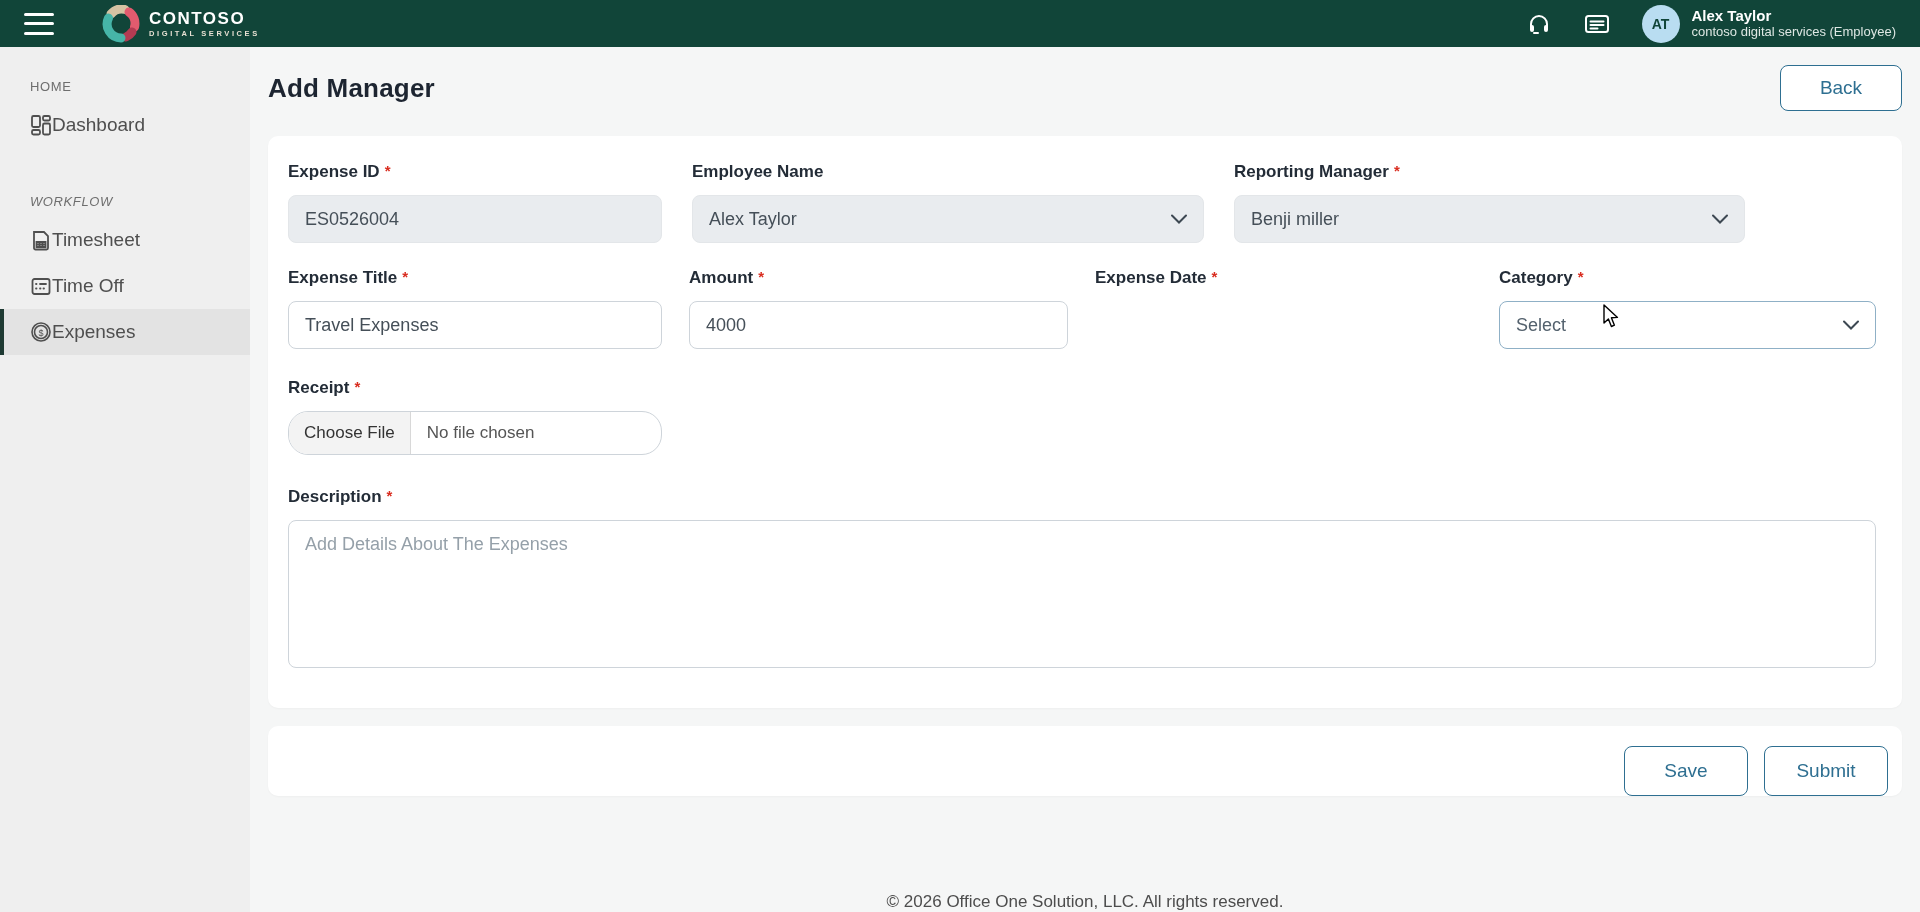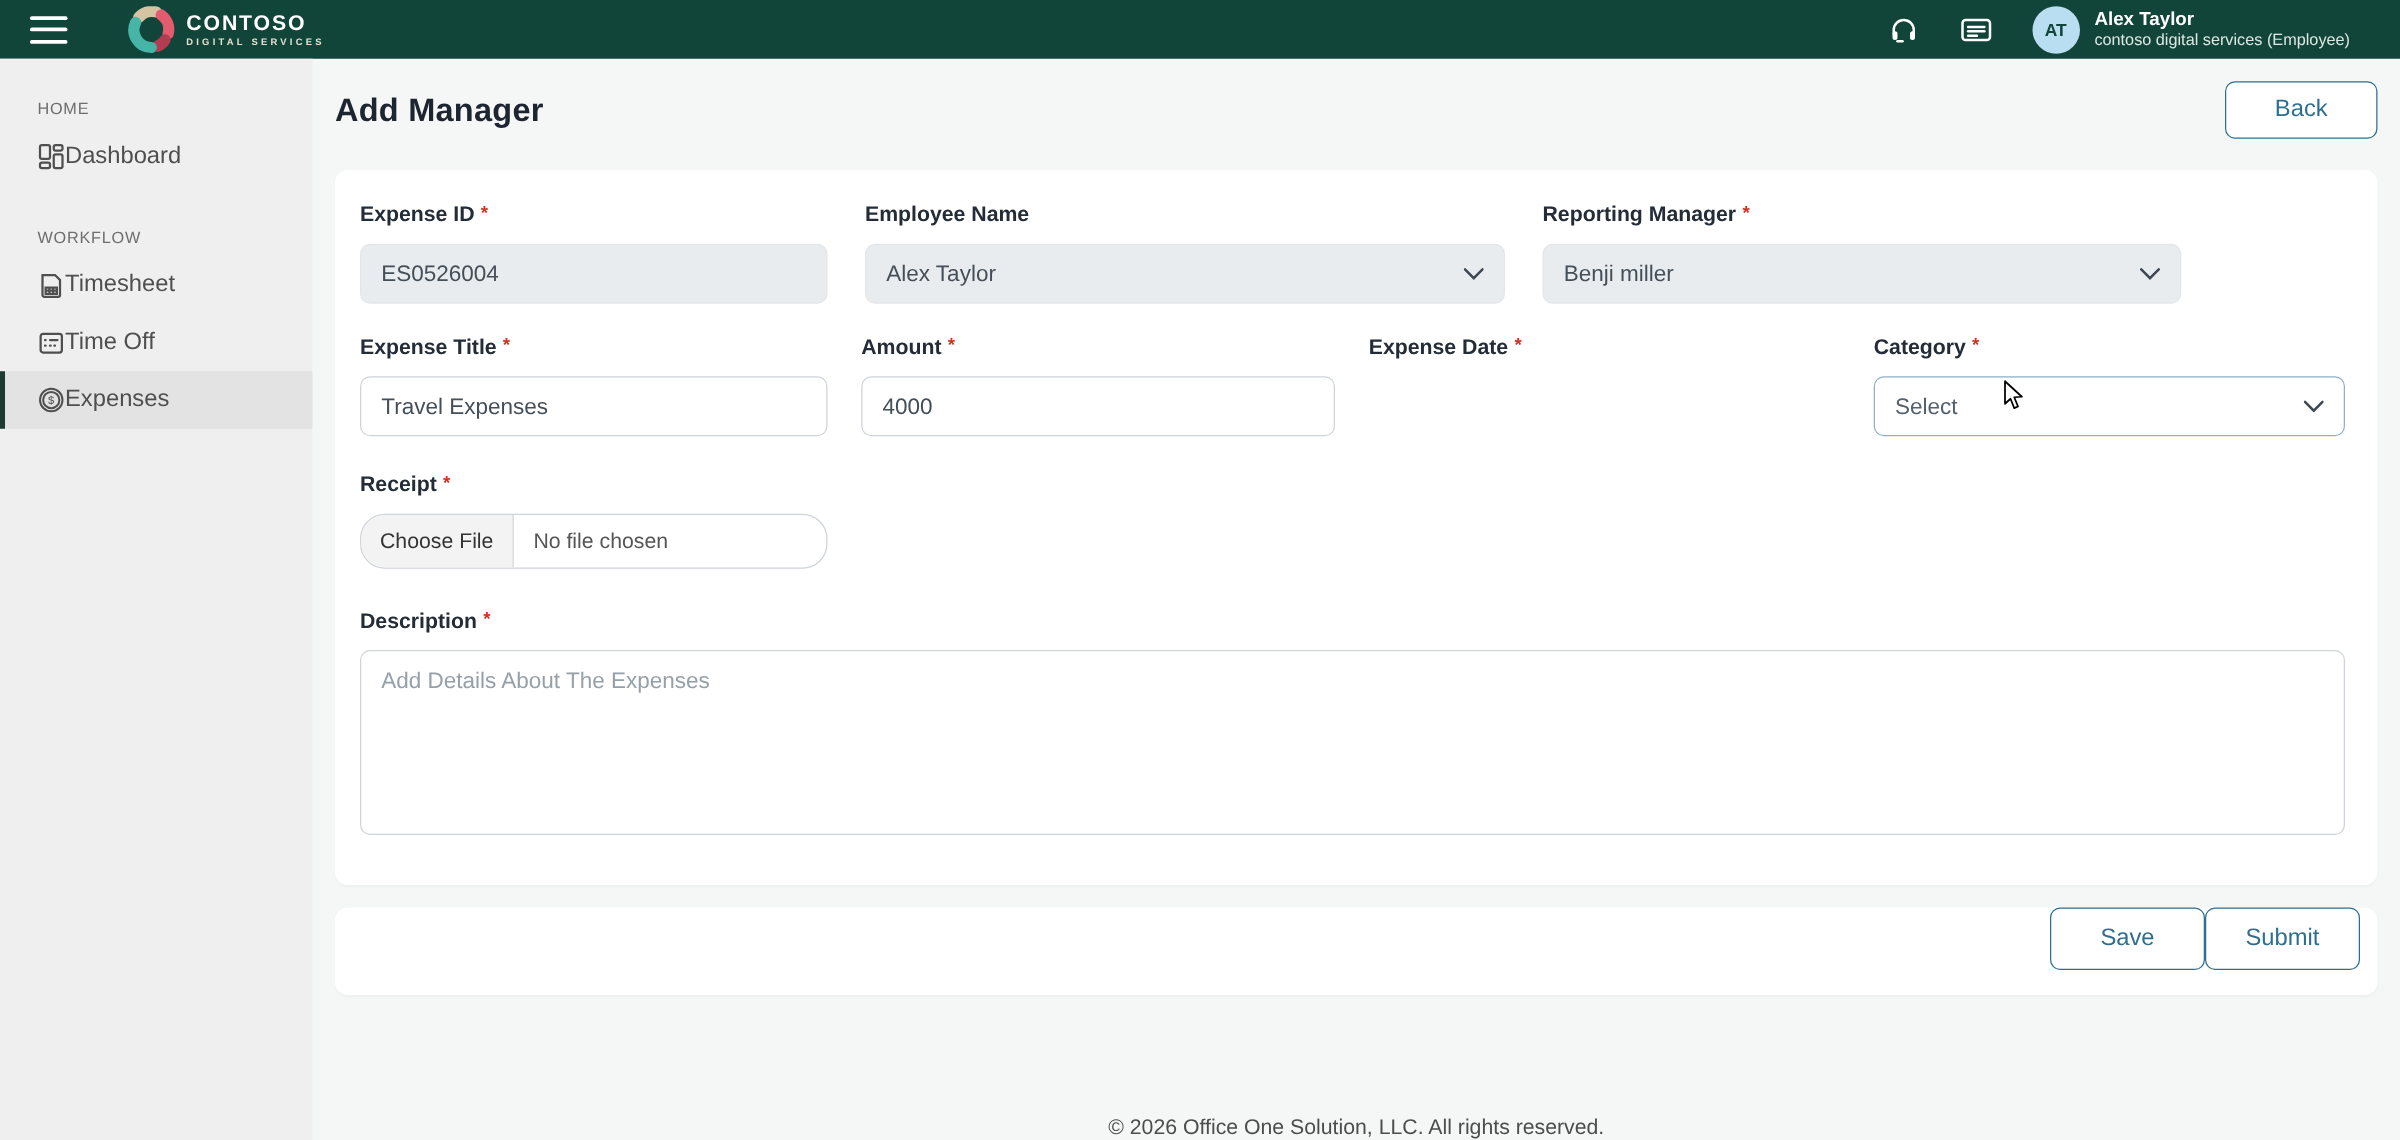--- a/index.html
+++ b/index.html
@@ -7,21 +7,21 @@
   body {
     font-family: "Liberation Sans", sans-serif;
     background:#f5f6f6;
     overflow:hidden;
     position:relative;
   }
 
   
   .topbar {
     height:47px; background:#114539; display:flex; align-items:center;
-    padding:0 40px 0 24px; color:#fff;
+    padding:0 24px 0 24px; color:#fff;
   }
   .hamburger { width:30px; height:22px; display:flex; flex-direction:column; justify-content:space-between; cursor:pointer; }
   .hamburger span { display:block; height:3px; background:#fff; border-radius:2px; }
   .brand { display:flex; align-items:center; gap:9px; margin-left:48px; }
   .brand-text .brand-name { font-size:17px; font-weight:700; letter-spacing:1.5px; line-height:17px; }
   .brand-text .brand-tagline { font-size:7.5px; font-weight:700; letter-spacing:2.6px; color:#e8e0d3; margin-top:2px; }
   .topbar-right { margin-left:auto; display:flex; align-items:center; }
   .top-icon { width:26px; height:26px; display:flex; align-items:center; justify-content:center; cursor:pointer; }
   .top-icon + .top-icon { margin-left:32px; }
   .avatar {
@@ -30,21 +30,21 @@
     margin-left:32px; cursor:pointer;
   }
   .user-block { margin-left:12px; line-height:1.15; cursor:pointer; }
   .user-name { font-size:15px; font-weight:700; }
   .user-sub { font-size:13px; color:#dde7e3; font-weight:400; margin-top:1px; }
 
   
   .layout { display:flex; height:865px; }
   .sidebar { width:250px; background:#efefef; padding-top:32px; flex-shrink:0; }
   .section-label { padding:0 30px; font-size:13px; color:#6e6e6e; letter-spacing:.6px; margin-bottom:8px; }
-  .section-label.second { margin-top:34px; }
+  .section-label.second { margin-top:46px;font-style:italic; }
   .nav-item {
     display:flex; align-items:flex-end; padding:12px 26px; font-size:19px; color:#4f4f4f;
     cursor:pointer; border-left:4px solid transparent;
   }
   .nav-item.active { background:#e3e3e3; border-left-color:#1e3a33; }
   .nav-item svg { flex-shrink:0; }
 
   .main { flex:1; padding:0 23px 0 18px; display:flex; flex-direction:column; }
 
   
@@ -93,22 +93,22 @@
 
   .receipt-block { margin-bottom:32px; }
 
   textarea.control {
     height:148px; resize:none; padding:13px 16px; display:block; outline:none;
   }
   textarea.control::placeholder { color:#95a0a9; opacity:1; }
 
   
   .actions-card {
-    margin-top:18px; height:78px; display:flex; align-items:flex-start; justify-content:flex-end;
-    padding:0 14px;
+    margin-top:18px; height:78px; display:flex; align-items:flex-end; justify-content:flex-end;
+    gap:16px; padding:0 14px;
   }
   .btn-action { width:124px; height:50px; }
 
   
   .footer { text-align:center; margin-top:96px; font-size:17px; color:#4d4d4d; }
 
   
   .mouse-cursor { position:absolute; left:1602px; top:304px; pointer-events:none; z-index:50; }
 </style>
 </head>

